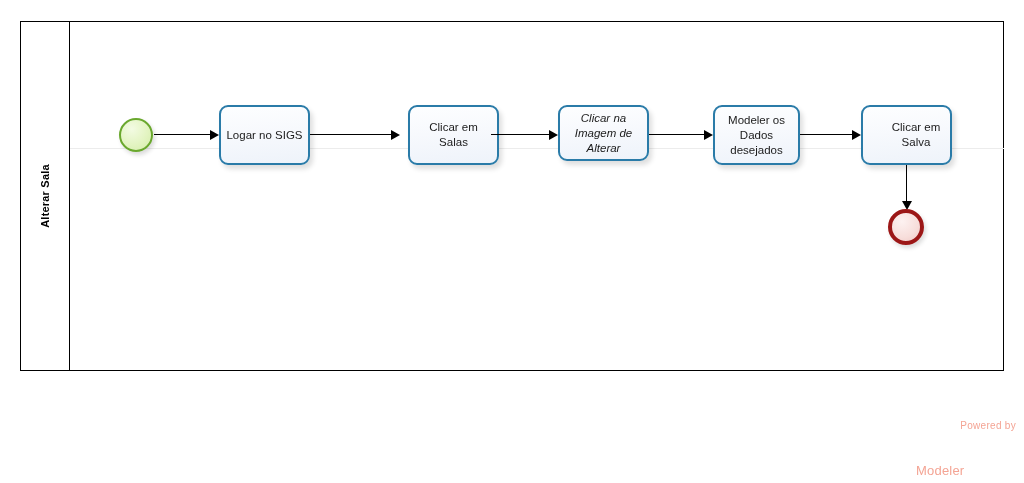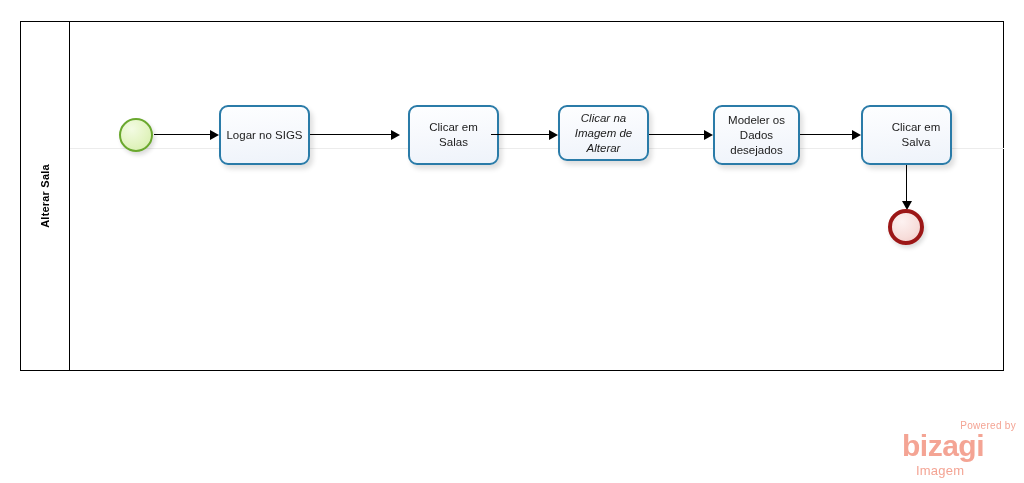--- a/index.html
+++ b/index.html
@@ -196,15 +196,14 @@
 
 <div class="task" style="left:861px; top:105px; width:91px; height:60px;padding-left:24px;">Clicar em Salva</div>
 
 <div class="flow v" style="left:906px; top:165px; height:39px;"></div>
 <div class="arrow-down" style="left:902px; top:201px;"></div>
 
 <div class="event end" style="left:888px; top:209px;"></div>
 
 <div id="bizagi">
   <div class="powered">Powered by</div>
-  <div class="wordmark">bizagi</div>
-  <div class="modeler">Imagem</div>
+  <div class="modeler">Modeler</div>
 </div>
 
 </body></html>

